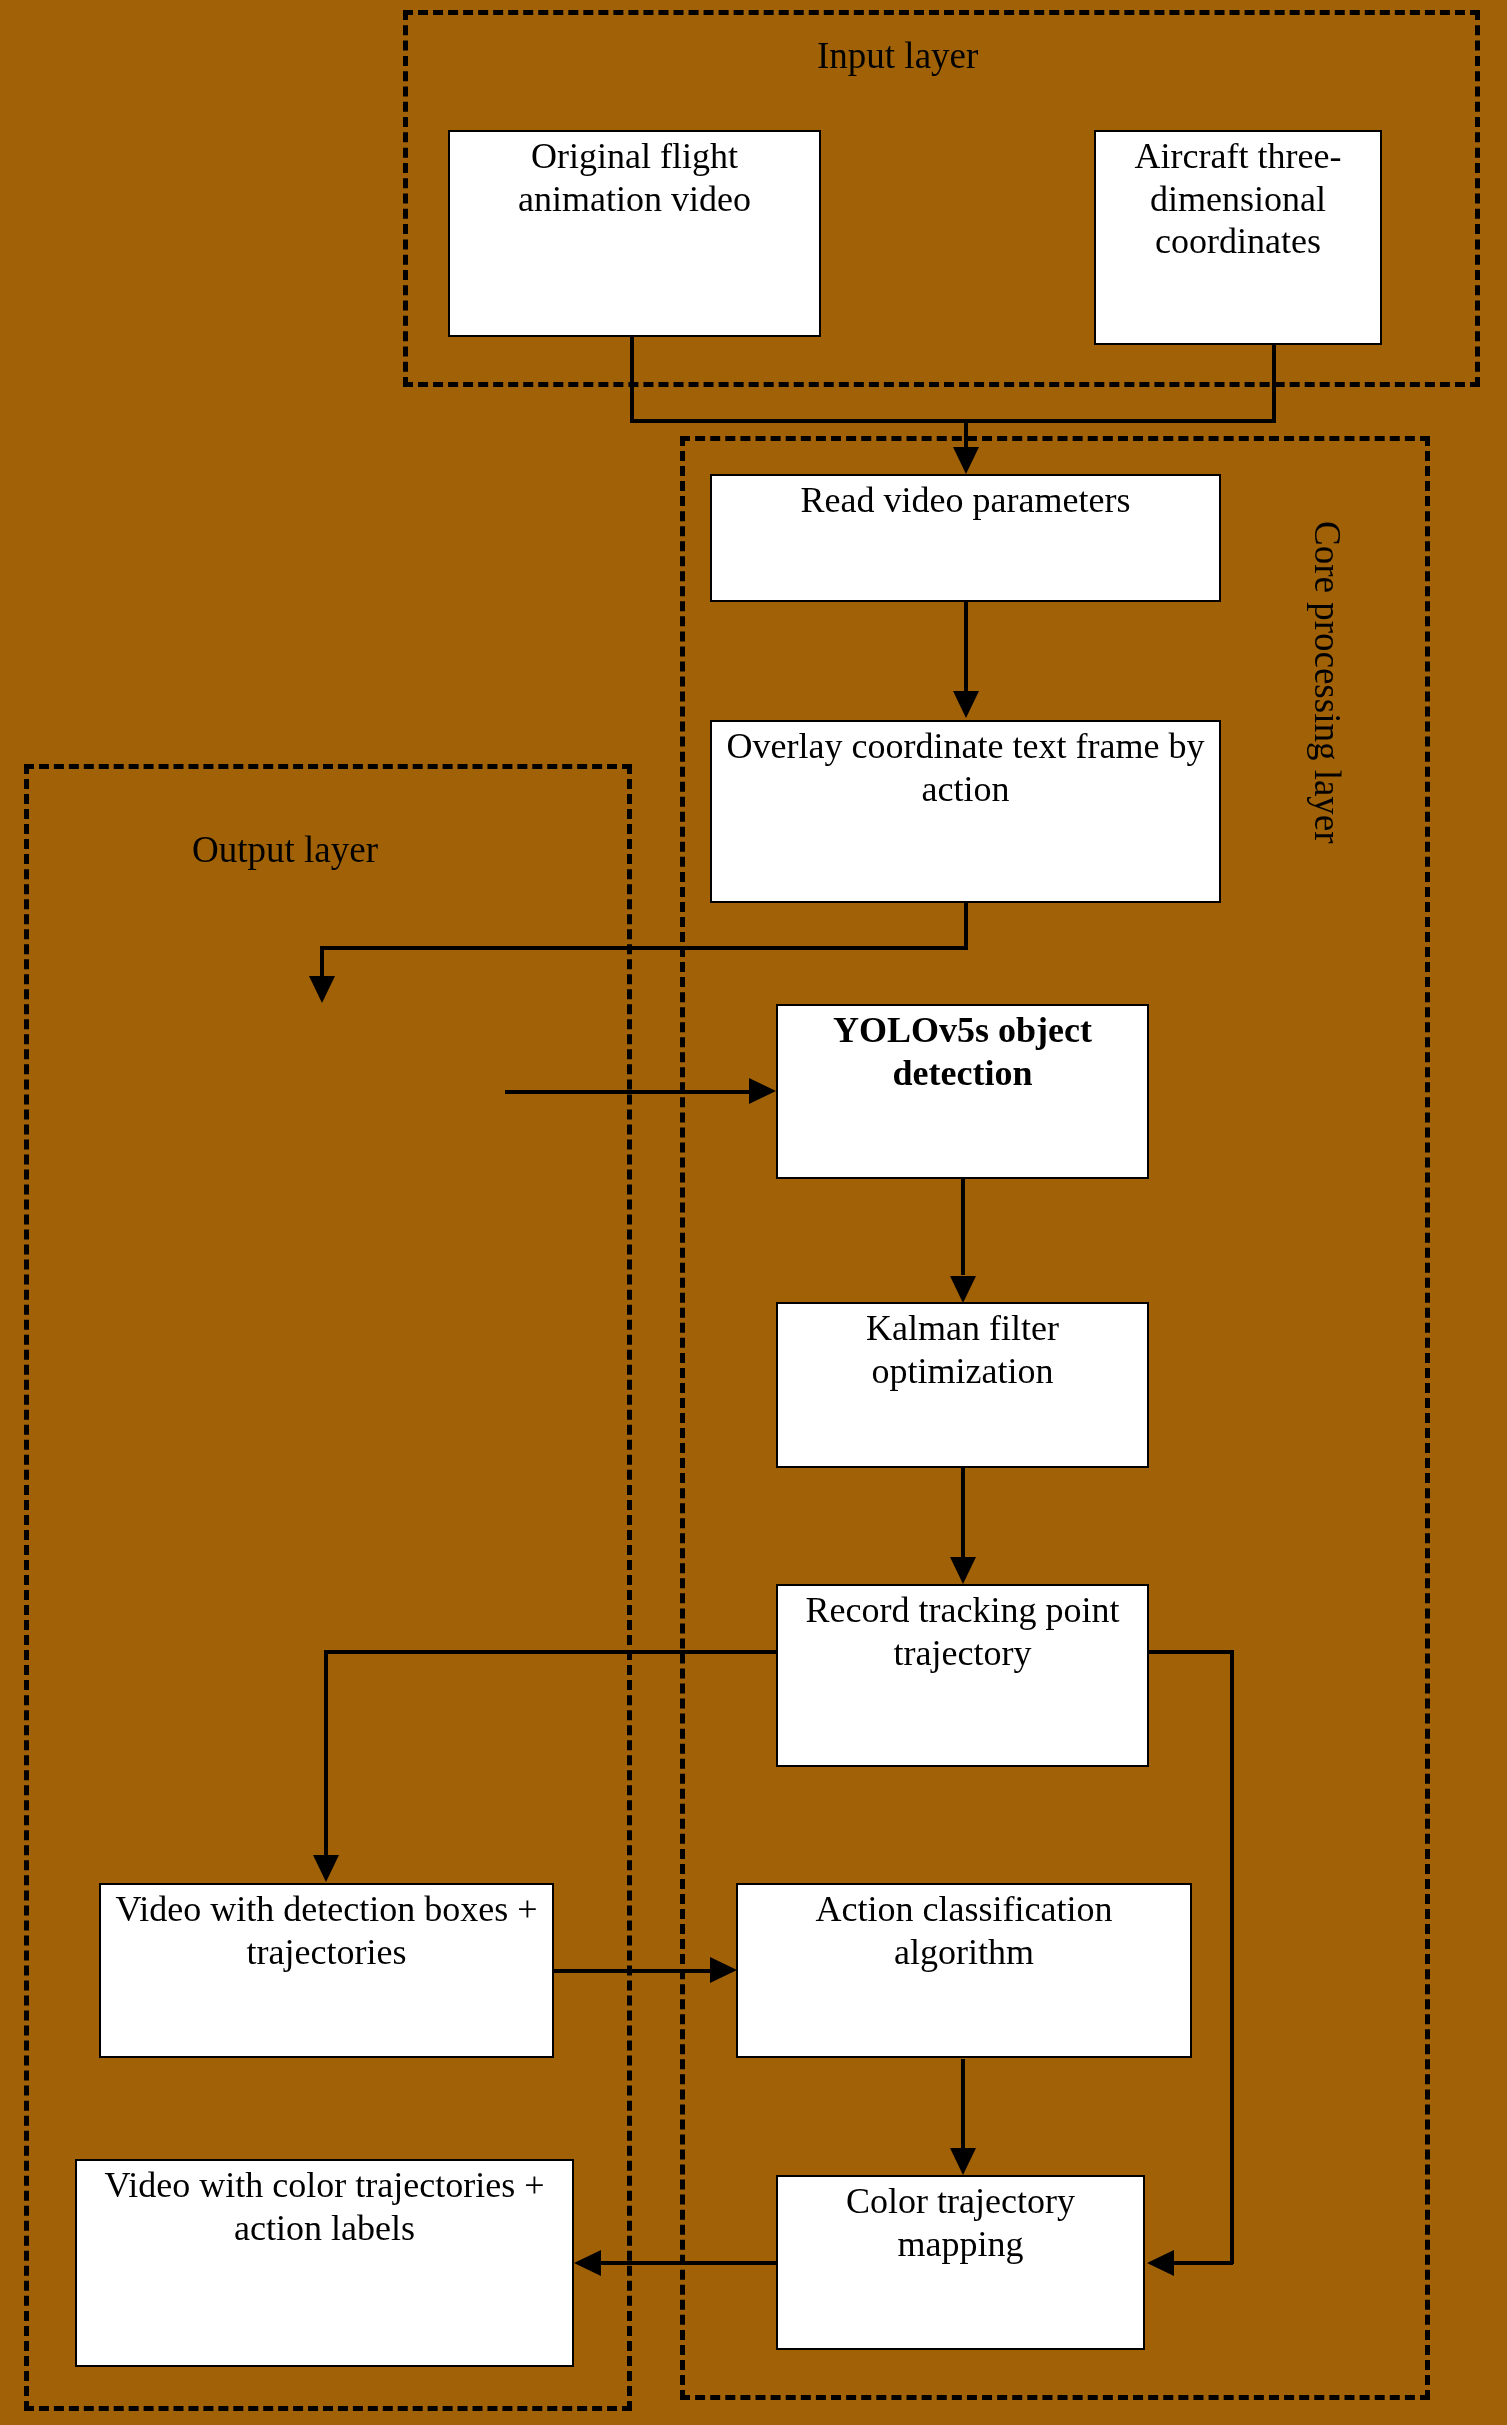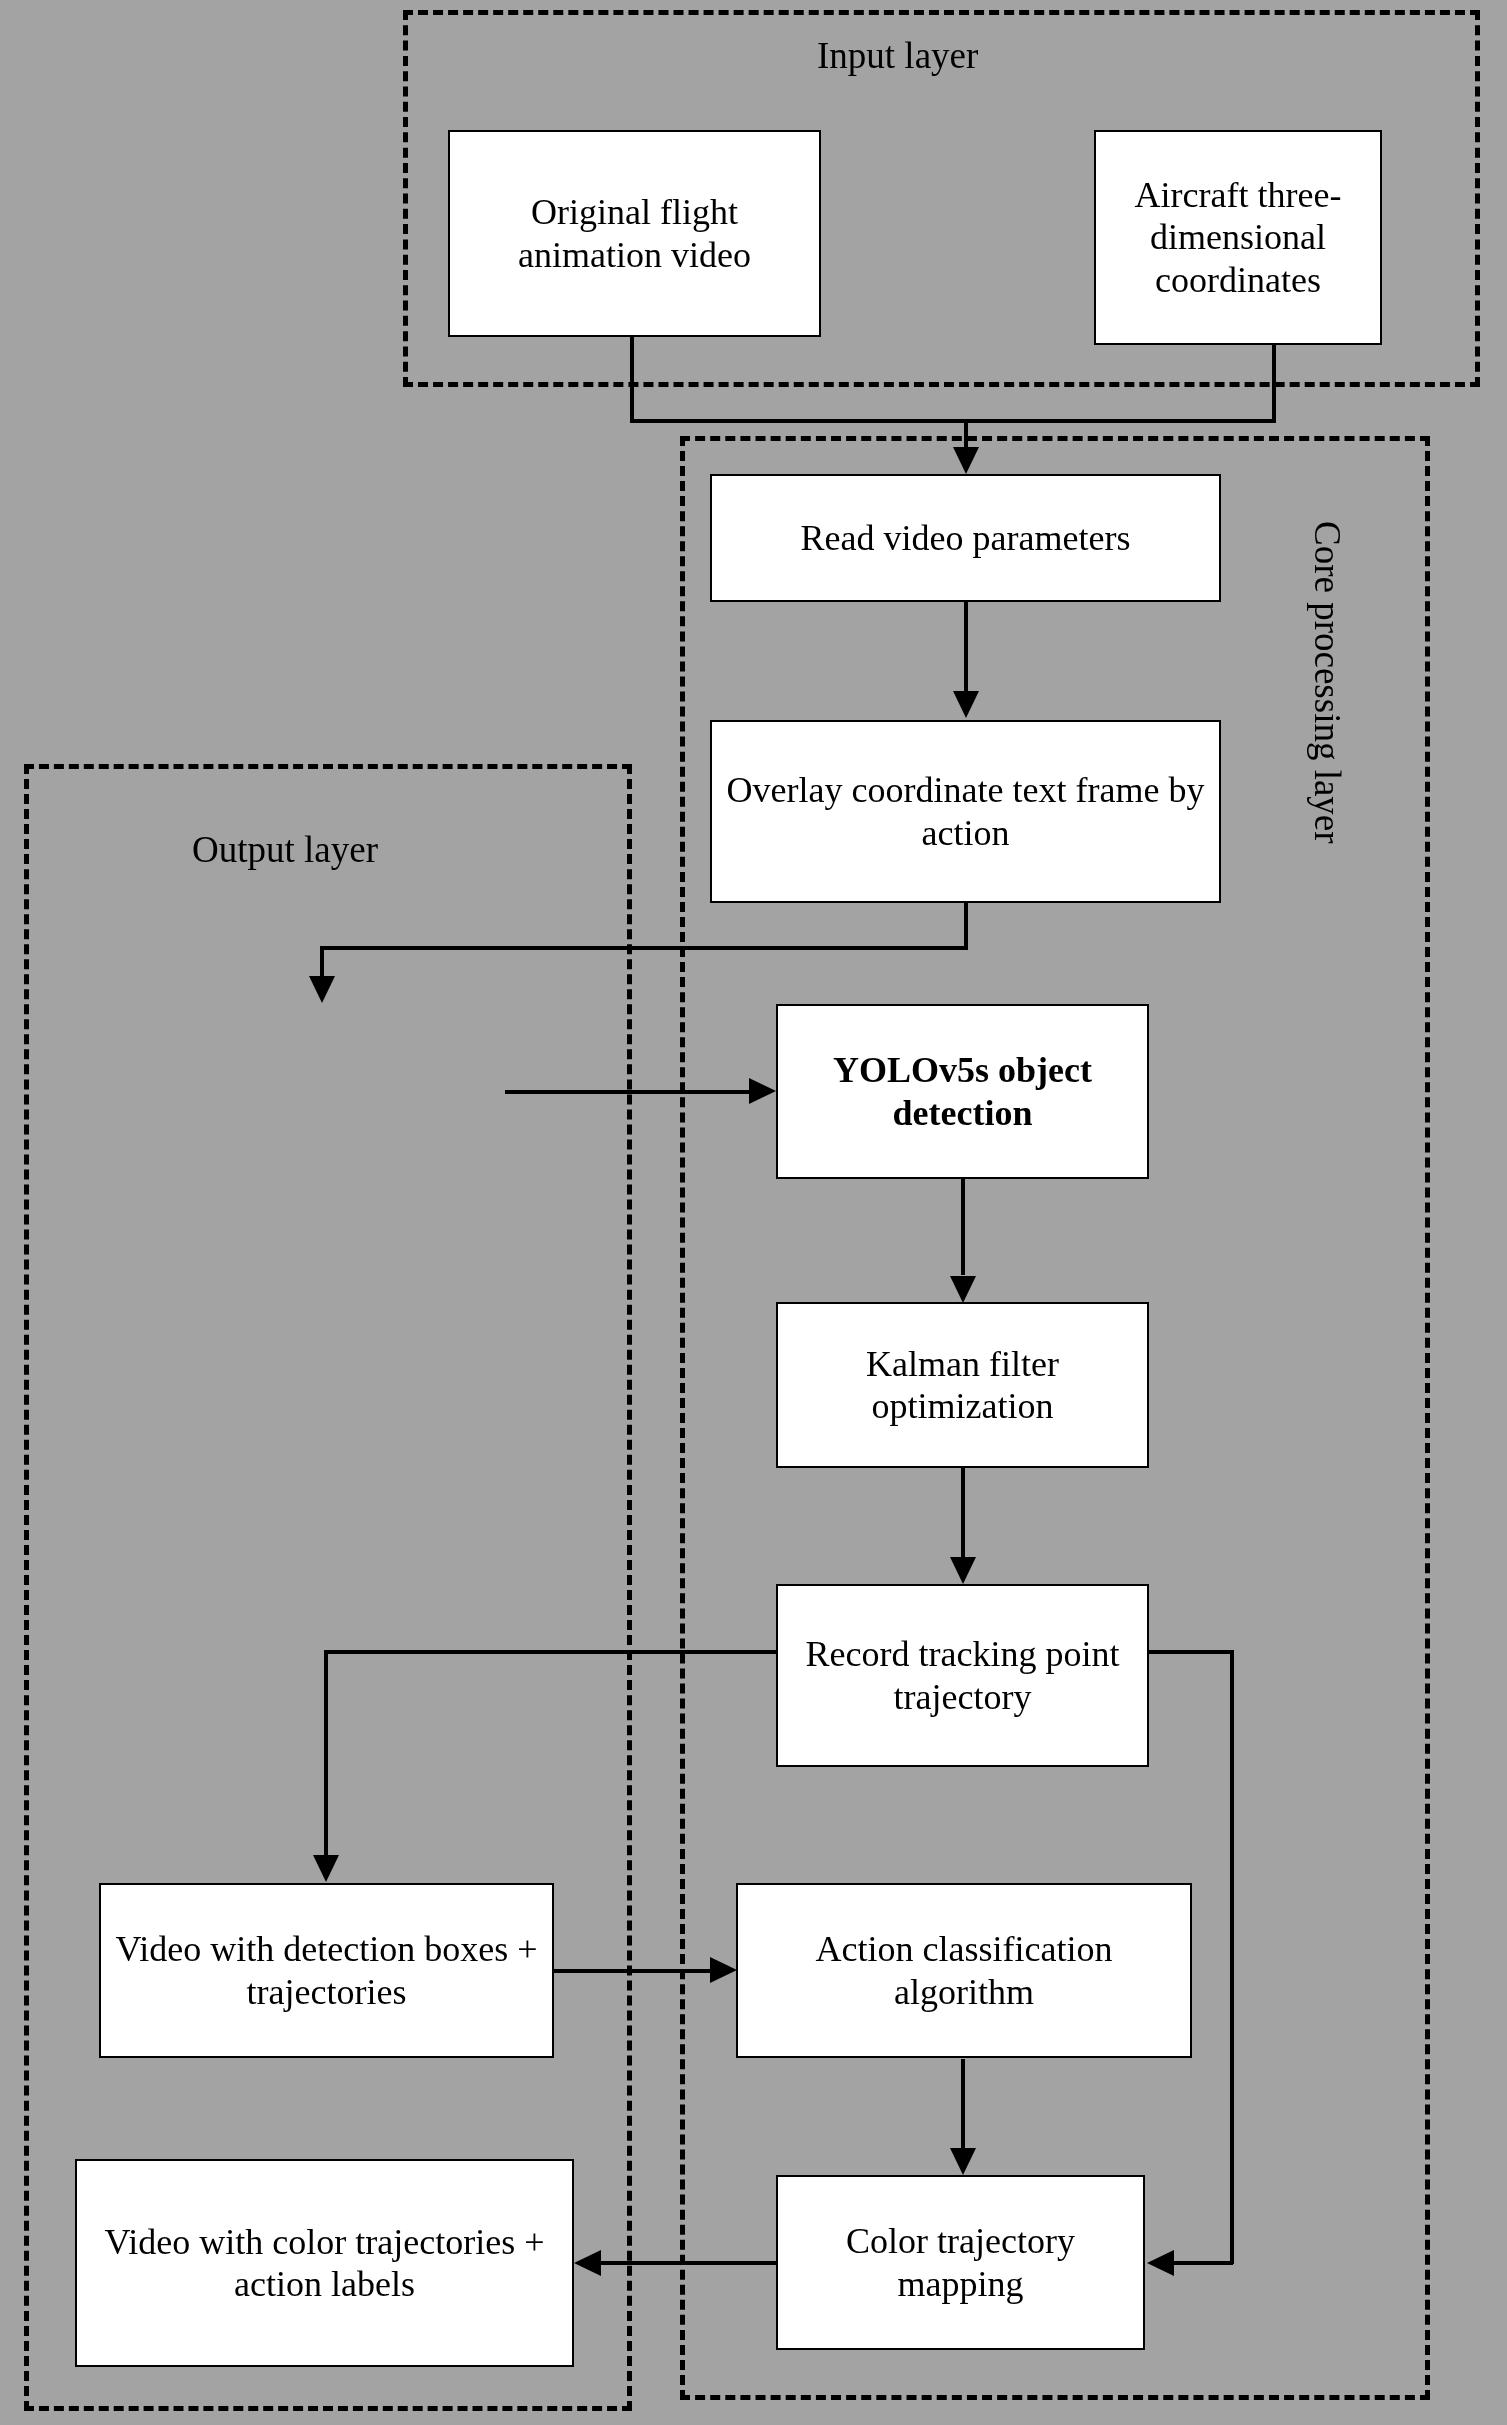--- a/index.html
+++ b/index.html
@@ -1,20 +1,20 @@
 <!DOCTYPE html>
 <html style="font-size:12.6px"><head>
 <meta charset="utf-8">
 <style>
   html,body{margin:0;padding:0;background:#ffffff;}
   #stage{
     position:relative;
     width:1508px;
     height:2426px;
-    background:#a3a3a3;
+    background:#a16207;
     font-family:"Liberation Serif","DejaVu Serif",serif;
     color:#000000;
     overflow:hidden;
   }
   
   .group{
     position:absolute;
     border:5.5px dashed #000000;
     box-sizing:border-box;
     background:transparent;
@@ -30,21 +30,21 @@
     transform-origin:left top;
     transform:rotate(90deg);
   }
   
   .node{
     position:absolute;
     border:2.4px solid #000000;
     box-sizing:border-box;
     background:#ffffff;
     display:flex;
-    align-items:center;
+    align-items:flex-start;
     justify-content:center;
     text-align:center;
     font-size:36px;
     line-height:1.18;
     padding:3.2px 8px;
     z-index:3;
   }
   .node span{display:block;width:100%;}
   
   .hline,.vline{

